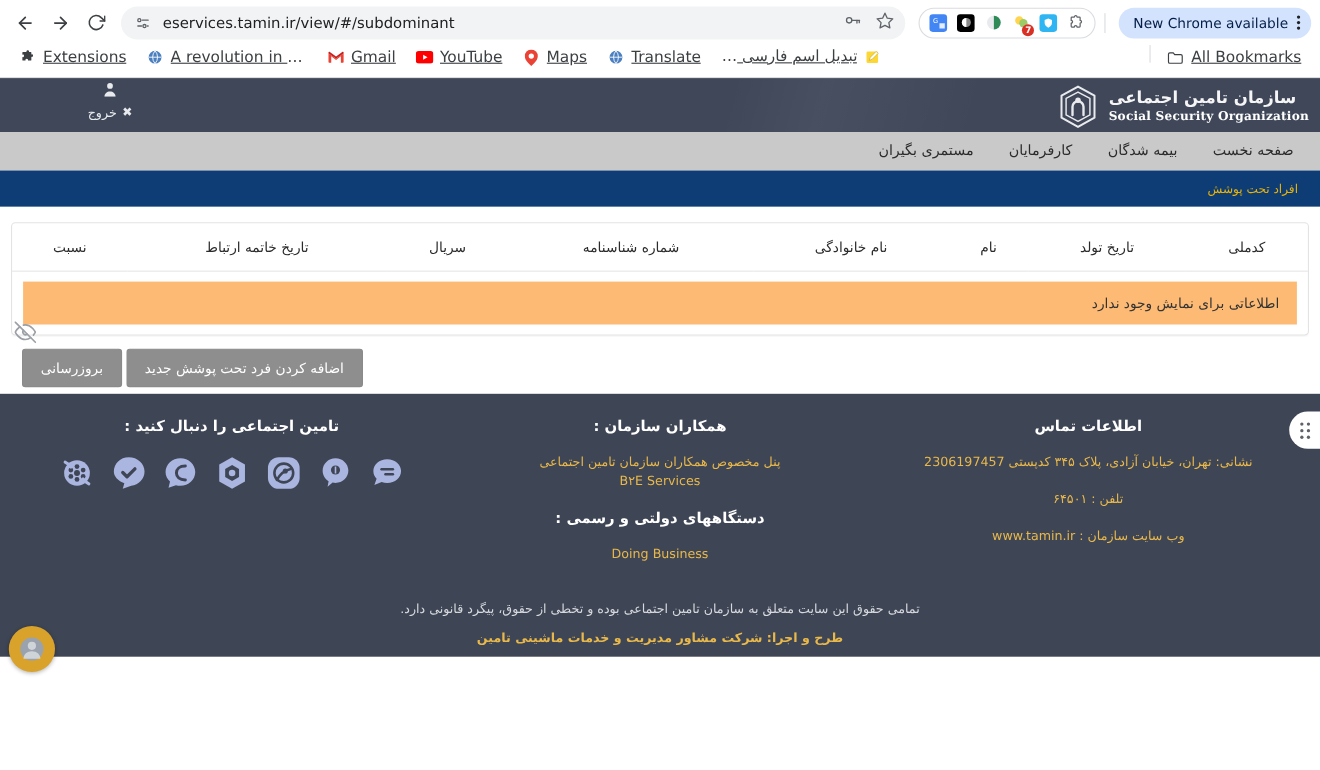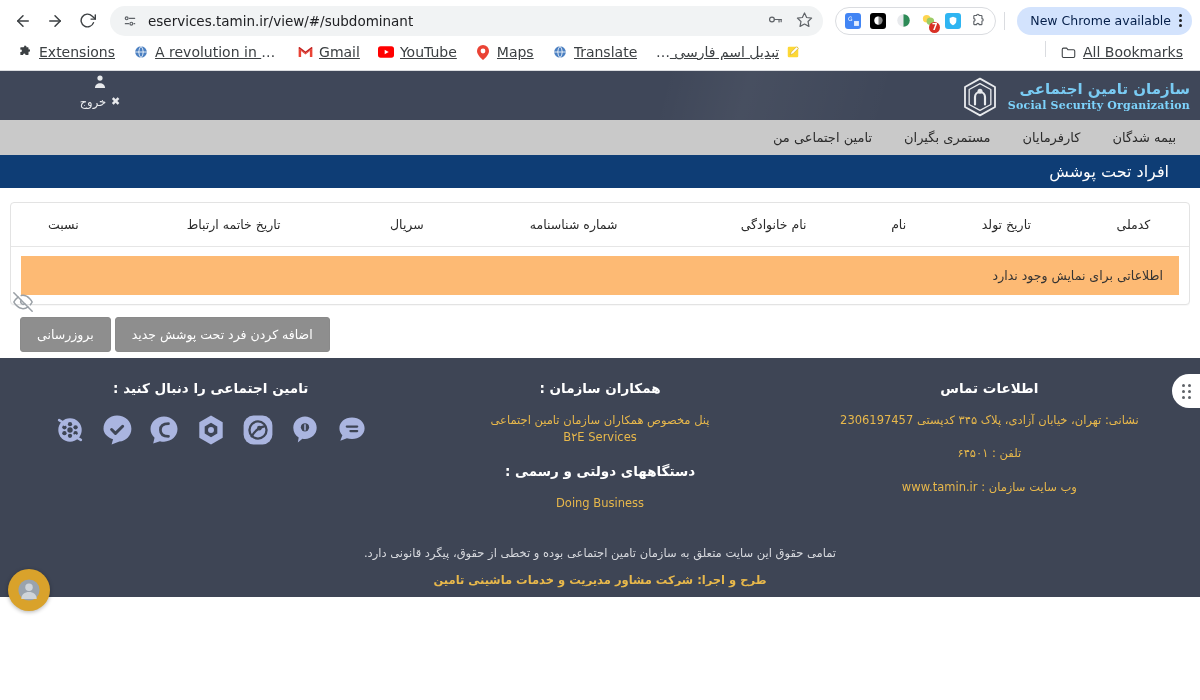--- a/index.html
+++ b/index.html
@@ -123,21 +123,21 @@
   }
   .site-header .shine {
     position:absolute; inset:0;
     background: linear-gradient(105deg, rgba(255,255,255,0) 55%, rgba(255,255,255,.045) 62%, rgba(255,255,255,0) 74%);
     pointer-events:none;
   }
   .logo-wrap {
     position: absolute; right: 10px; top: 6px;
     display: flex; align-items: center; gap: 8px;
   }
-  .logo-text { text-align: right; color: #7dd3fc; line-height: 1.05;}
+  .logo-text { text-align: left; color: #ffffff; line-height: 1.05;}
   .logo-fa { font-size: 15px; letter-spacing: .5px; opacity: .95; font-weight: 600;}
   .logo-en { font-size: 11px; font-family: "DejaVu Serif","Liberation Serif",serif; font-weight: 700; letter-spacing: .2px; margin-top: 2px;}
   .logo-mark { width: 40px; height: 40px; }
 
   .user-block {
     position: absolute; left: 0; top: 4px;
     width: 200px;
     text-align: center;
     color: #e8eaed;
   }
@@ -160,23 +160,23 @@
     padding: 0 16px;
     line-height: 35px;
     white-space: nowrap;
   }
   .nav-item:first-child { padding-right: 10px; }
 
   .subbar {
     background: #0e3d75;
     height: 33px;
     display: flex; align-items: center;
-    padding-right: 31px;
-    color: #ffffff;
-    font-size: 16px;
+    padding-right: 20px;
+    color: #eab308;
+    font-size: 11px;
   }
 
   .content { background: #fff; padding: 14px 10px 0 10px; min-height: 170px; position: relative;}
   .card {
     border: 1px solid #e3e3e3;
     border-radius: 4px;
     background: #fff;
     box-shadow: 0 1px 1px rgba(0,0,0,.03);
   }
   table.grid { width: 100%; border-collapse: collapse; }
@@ -476,24 +476,24 @@
       <svg class="logo-mark" viewBox="0 0 48 48">
         <path d="M24 2 42 12v24L24 46 6 36V12z" fill="none" stroke="#e8eaed" stroke-width="2.2" stroke-linejoin="round"></path>
         <path d="M24 8 37 15v18L24 40 11 33V15z" fill="none" stroke="#e8eaed" stroke-width="1.6" stroke-linejoin="round"></path>
         <circle cx="24" cy="17" r="3" fill="#e8eaed"></circle>
         <path d="M18 33V24a6 6 0 0 1 12 0v9" fill="none" stroke="#e8eaed" stroke-width="2.6" stroke-linecap="round"></path>
       </svg>
     </div>
   </div>
 
   <nav class="main-nav">
+    <a class="nav-item">صفحه نخست</a>
     <a class="nav-item">بیمه شدگان</a>
     <a class="nav-item">کارفرمایان</a>
     <a class="nav-item">مستمری بگیران</a>
-    <a class="nav-item">تامین اجتماعی من</a>
   </nav>
 
   <div class="subbar">
     <span>افراد تحت پوشش</span>
   </div>
 
   <div class="content">
     <div class="card">
       <table class="grid">
         <thead>

